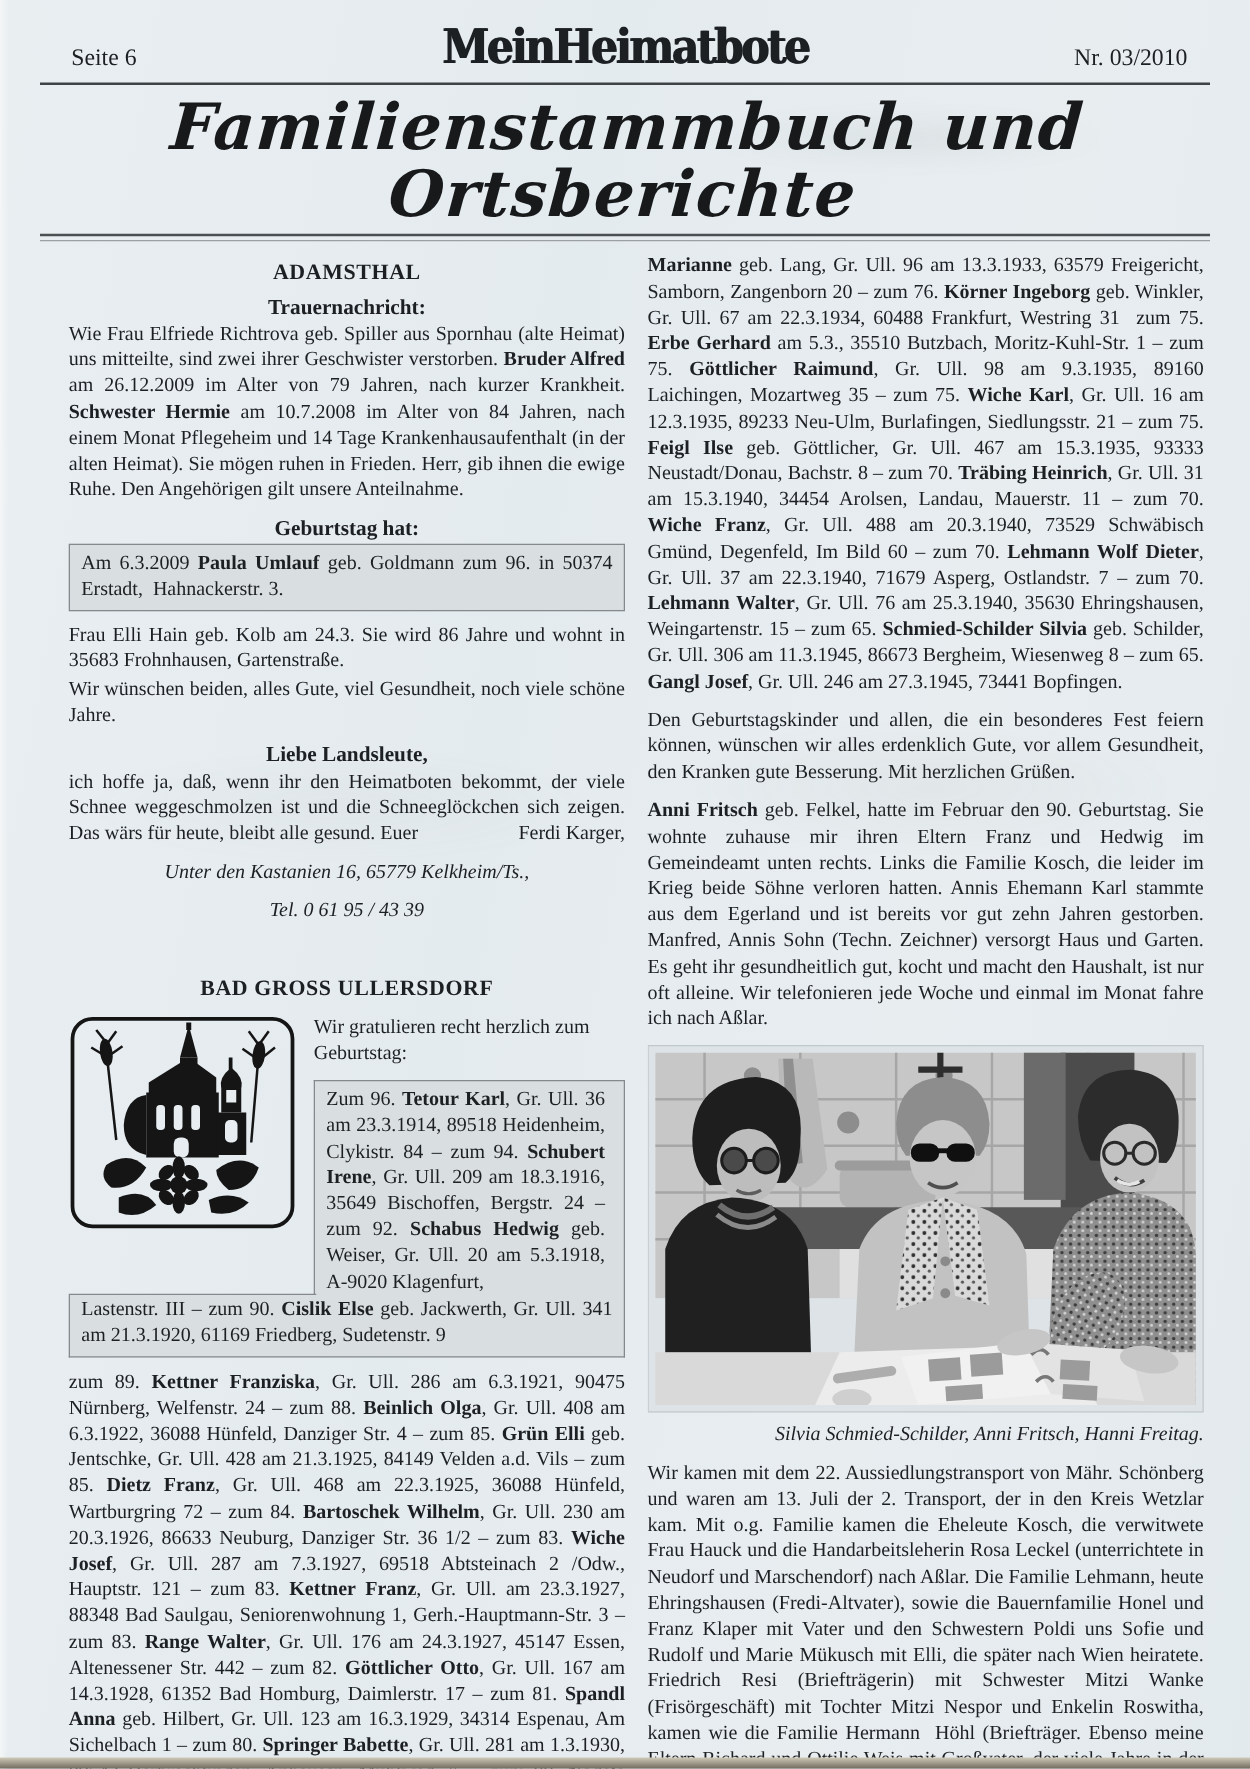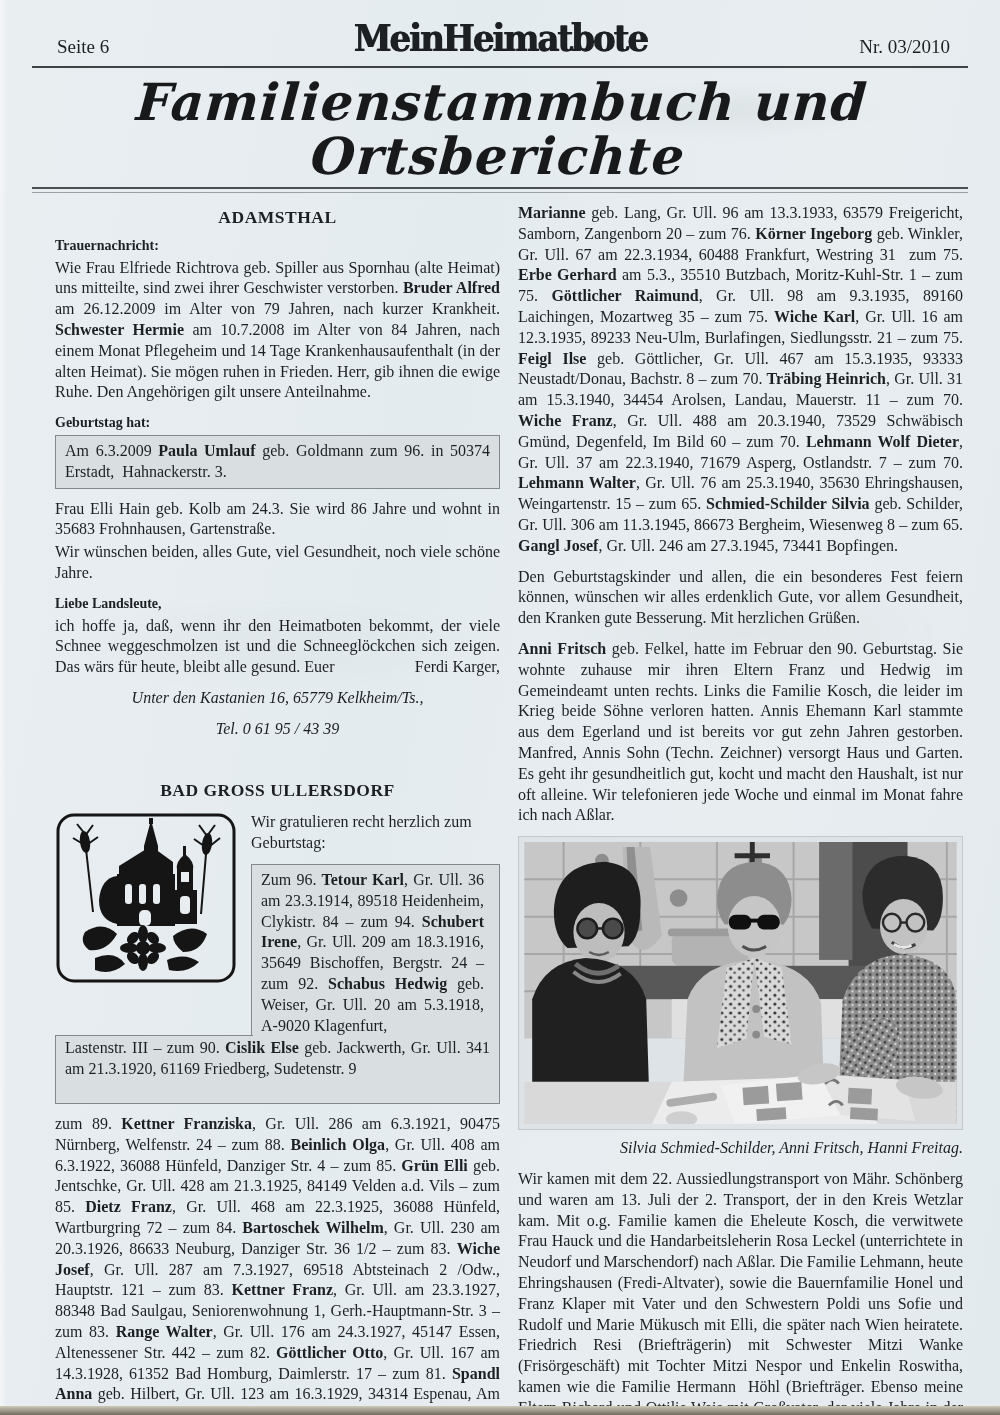--- a/index.html
+++ b/index.html
@@ -44,38 +44,38 @@
     display:inline-block;line-height:1.05;color:#17191b;}
   .banner-rule-dark{margin:2px 32px 0;border:0;border-top:2.5px solid #4a4f52;}
   .banner-rule-gray{margin:3px 32px 0;border:0;border-top:1.5px solid #9aa0a3;}
 
   
   .columns{display:flex;gap:18px;padding:10px 37px 0 55px;}
   .col{width:445px;font-size:16px;line-height:20.8px;text-align:justify;}
   .col p{margin:0 0 10px 0;}
   .section-title{text-align:center;font-weight:bold;font-size:17.5px;
     letter-spacing:.5px;margin:4px 0 8px 0;}
-  .sub-heading{font-weight:bold;font-size:14px;margin:2px 0 1px 0;text-align:left;}
+  .sub-heading{font-weight:bold;font-size:17px;margin:2px 0 1px 0;text-align:center;}
   .b{font-weight:bold;}
   .gray-box{background:#d9dee0;border:1.5px solid #83898d;
     padding:5px 9px;margin:0 0 10px 0;}
   .sig-wrap{position:relative;margin-bottom:0;}
   .sig-inline{position:absolute;right:0;bottom:0;}
   .sig-line{text-align:center;font-style:italic;margin:0;}
   .bgu-gap{height:26px;}
 
   
   .bgu-row{display:flex;gap:14px;margin-top:12px;}
   .church{flex:0 0 182px;}
   .bgu-right{flex:1;}
   .gratulieren{margin:0 0 6px 0;text-align:left;}
   .box-top{background:#d9dee0;border:1.5px solid #83898d;border-bottom:none;
     padding:5px 15px 0 9px;}
   .box-bottom{position:relative;background:#d9dee0;border:1.5px solid #83898d;border-top:none;
-    padding:2px 9px 23px 9px;margin-bottom:10px;}
+    padding:2px 9px 5px 9px;margin-bottom:10px;}
   .box-bottom::before{content:"";position:absolute;top:-1px;left:-1.5px;width:198px;
     border-top:1.5px solid #83898d;}
 
   
   .photo-frame{background:#dde3e6;padding:6px;margin:4px 0 8px 0;
     box-shadow:0 0 0 1px #c2c9cd inset;}
   .photo-frame svg{display:block;}
   .photo-caption{font-style:italic;font-size:16px;text-align:right;margin:0 0 8px 0;}
 </style>
 </head>

